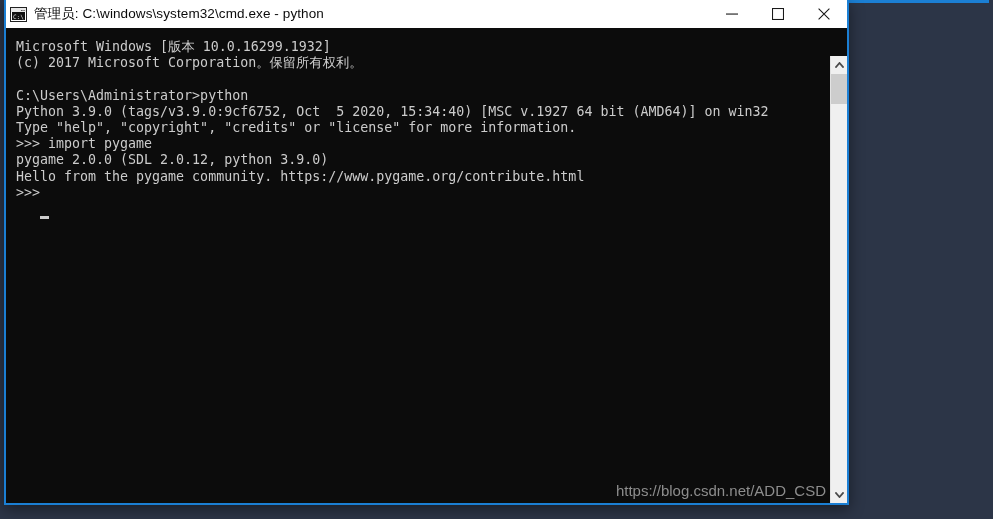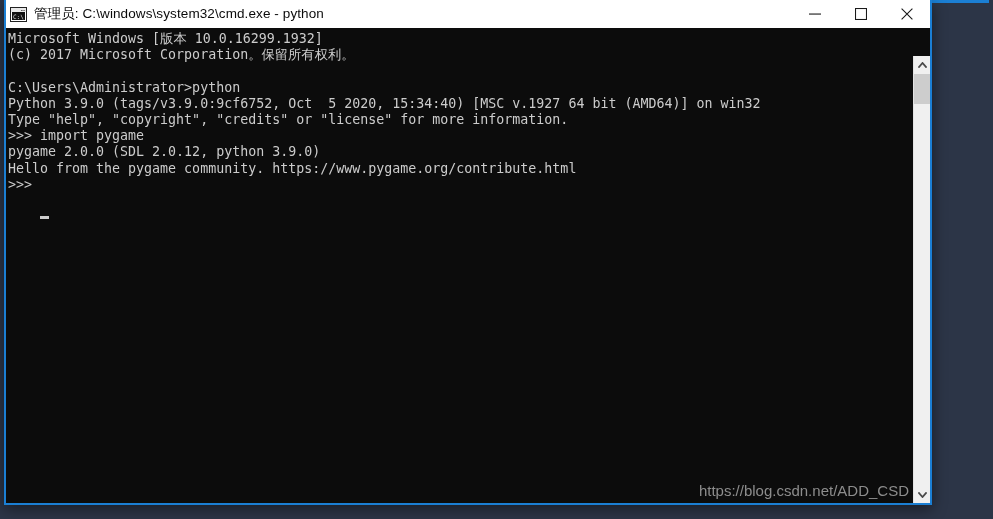--- a/index.html
+++ b/index.html
@@ -22,21 +22,21 @@
       repeating-linear-gradient(0deg, rgba(255,255,255,0.022) 0px, rgba(255,255,255,0.022) 1px, rgba(0,0,0,0.02) 1px, rgba(0,0,0,0.02) 2px),
       repeating-linear-gradient(90deg, rgba(255,255,255,0.018) 0px, rgba(255,255,255,0.018) 1px, rgba(0,0,0,0.018) 1px, rgba(0,0,0,0.018) 3px),
       linear-gradient(180deg, #2a3purple 0%, #2b3446 100%),
       #2b3446;
   }
   
   #cmd-window {
     position: absolute;
     left: 4px;
     top: 0px;
-    width: 928px;
+    width: 845px;
     height: 505px;
     box-sizing: border-box;
     border: 2px solid #1b7fd4;
     border-top: none;
     background: #ffffff;
     box-shadow: 0 4px 14px rgba(0,0,0,0.45);
   }
   #top-accent {
     position: absolute;
     left: 4px;
@@ -122,21 +122,21 @@
     top: 28px;
     right: 0;
     bottom: 0;
     background: #0c0c0c;
     overflow: hidden;
   }
   #console-text {
     position: absolute;
     left: 2px;
     top: 3px;
-    margin: 0;
+    margin: 8px;
     font-family: "DejaVu Sans Mono", "Liberation Mono", monospace;
     font-size: 13.3px;
     line-height: 16.2px;
     color: #cccccc;
     white-space: pre;
     letter-spacing: 0px;
   }
   #cursor {
     position: absolute;
     left: 34px;

